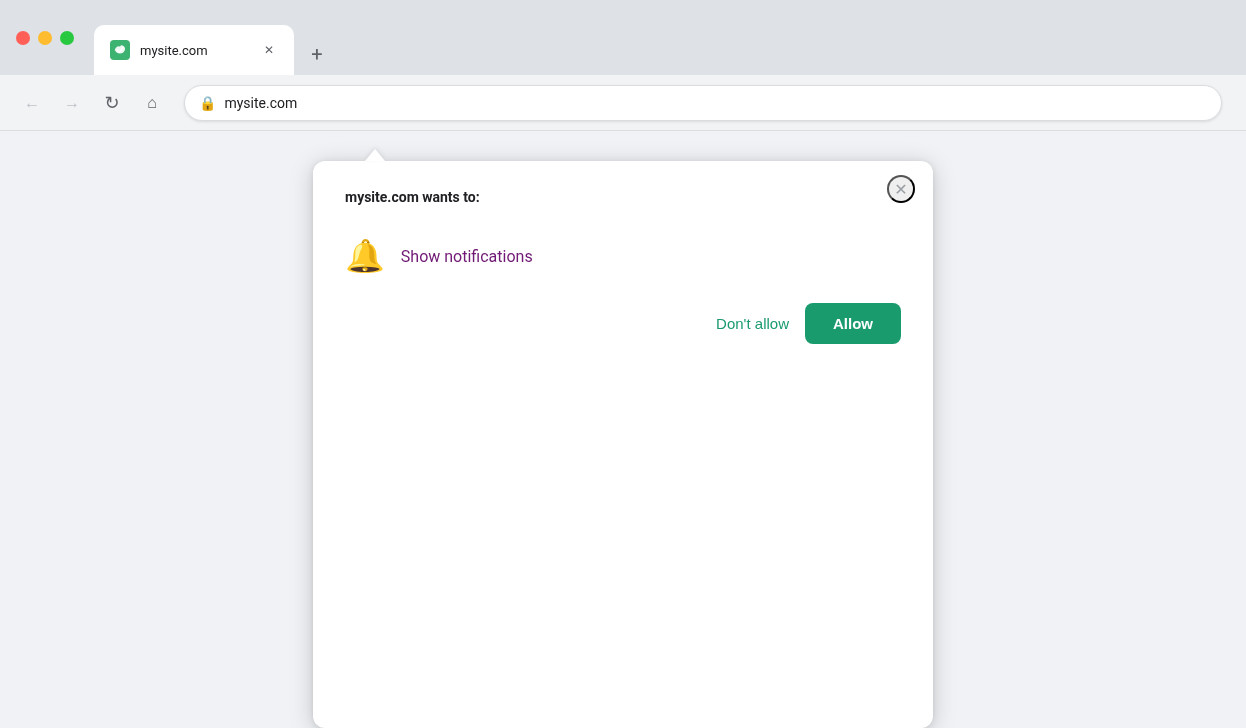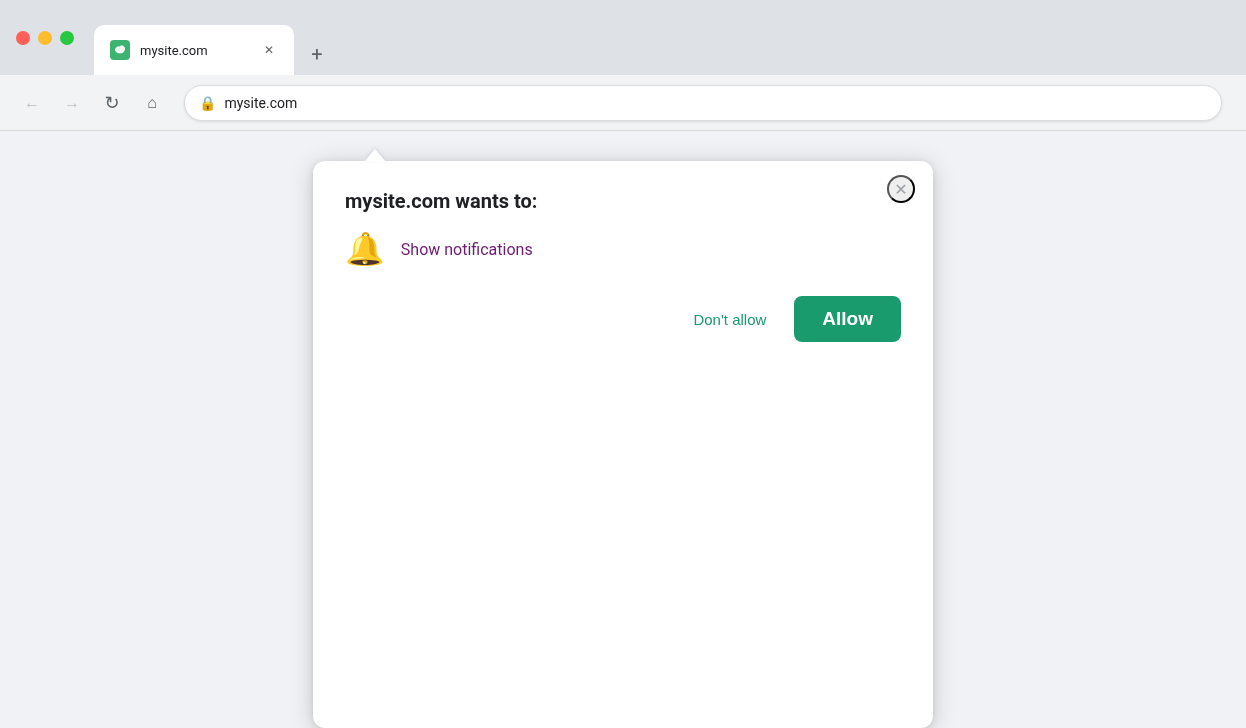--- a/index.html
+++ b/index.html
@@ -195,24 +195,24 @@
       display: flex;
       align-items: center;
       justify-content: center;
       cursor: pointer;
       color: #9aa0a6;
       font-size: 16px;
       border-radius: 50%;
     }
 
     .popup-title {
-      font-size: 20px;
+      font-size: 14px;
       font-weight: 700;
       color: #202124;
-      margin-bottom: 17px;
+      margin-bottom: 32px;
     }
 
     .popup-permission-row {
       display: flex;
       align-items: center;
       gap: 16px;
       margin-bottom: 28px;
     }
 
     .bell-icon {
@@ -222,39 +222,38 @@
 
     .permission-text {
       font-size: 16px;
       color: #701a75;
     }
 
     .popup-actions {
       display: flex;
       justify-content: flex-end;
       align-items: center;
-      gap: 12px;
     }
 
     .btn-dont-allow {
       background: transparent;
       border: none;
       color: #1a9b6e;
       font-size: 15px;
       font-weight: 500;
       cursor: pointer;
       padding: 10px 16px;
       border-radius: 6px;
     }
 
     .btn-allow {
       background: #1a9b6e;
       border: none;
       color: #ffffff;
-      font-size: 19px;
+      font-size: 15px;
       font-weight: 600;
       cursor: pointer;
       padding: 12px 28px;
       border-radius: 8px;
     }
 
     
     .popup-pointer {
       width: 0;
       height: 0;

